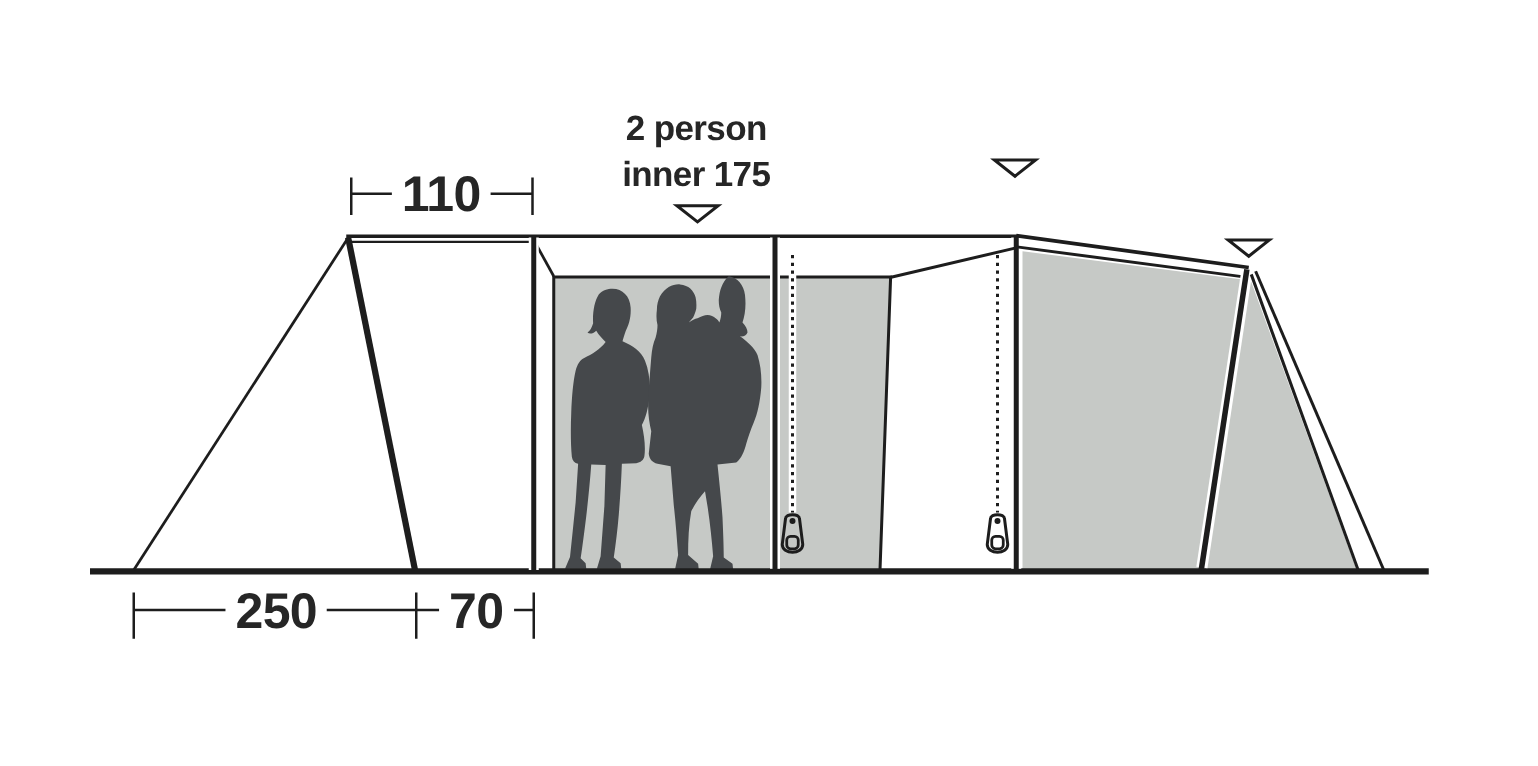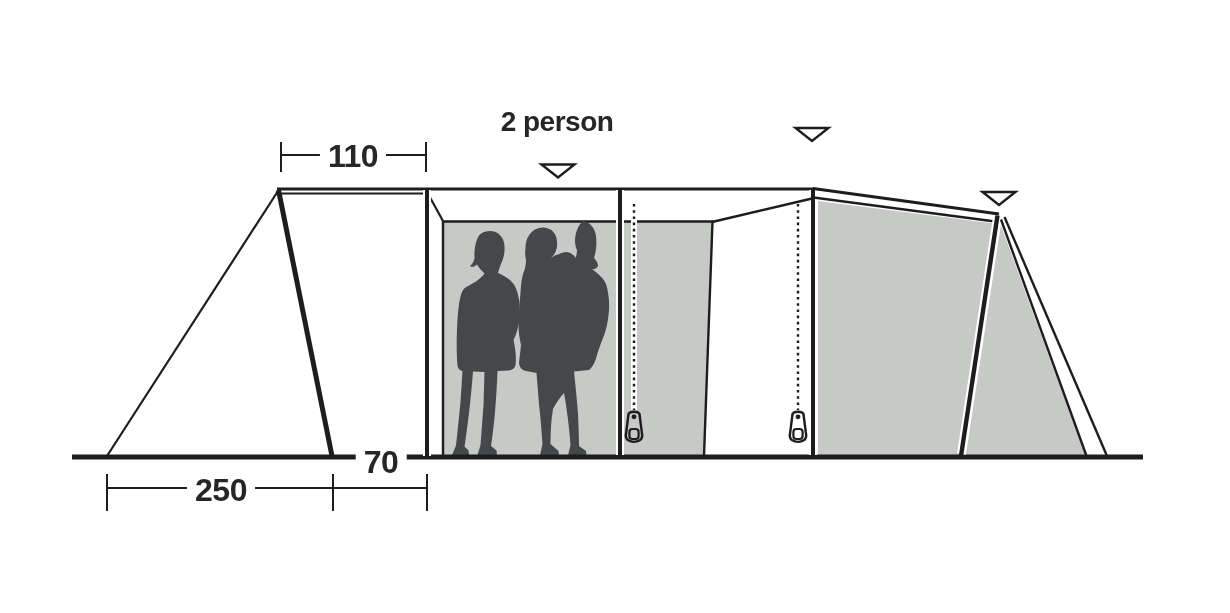--- a/index.html
+++ b/index.html
@@ -8,21 +8,21 @@
     font-family:"Liberation Sans",sans-serif;
   }
   .stage svg{position:absolute;left:0;top:0;}
   .lbl{
     position:absolute;transform:translate(-50%,-50%);
     font-weight:bold;font-size:28px;line-height:37px;color:#262626;
     white-space:nowrap;text-align:center;letter-spacing:-0.5px;
   }
   .dim{
     position:absolute;transform:translate(-50%,-50%);
-    font-weight:bold;font-size:32px;color:#262626;white-space:nowrap;
+    font-weight:bold;font-size:40px;color:#262626;white-space:nowrap;
     background:#ffffff;padding:0 8px;letter-spacing:-0.5px;
   }
   
   .ln{stroke:#1d1d1d;fill:none;}
   .halo{stroke:#ffffff;fill:none;}
   .dots{stroke:#1d1d1d;fill:none;stroke-dasharray:2.6 3.6;}
 </style>
 </head>
 <body>
 
@@ -147,23 +147,24 @@
     <g>
       <line class="ln" x1="107" y1="488" x2="427" y2="488" stroke-width="2"></line>
       <line class="ln" x1="107" y1="474" x2="107" y2="511" stroke-width="2"></line>
       <line class="ln" x1="333" y1="474" x2="333" y2="511" stroke-width="2"></line>
       <line class="ln" x1="427" y1="474" x2="427" y2="511" stroke-width="2"></line>
     </g>
   </svg>
 
   <div class="lbl" style="left:557px;top:121px;">
     <div>2 person</div>
+    <div>inner 175</div>
   </div>
 
 
 
   <div class="dim" style="left:353px;top:156px;">110</div>
 
   <div class="dim" style="left:221px;top:490px;">250</div>
 
-  <div class="dim" style="left:381px;top:462px;">70</div>
+  <div class="dim" style="left:381px;top:490px;">70</div>
 
 </div>
 
 </body></html>

